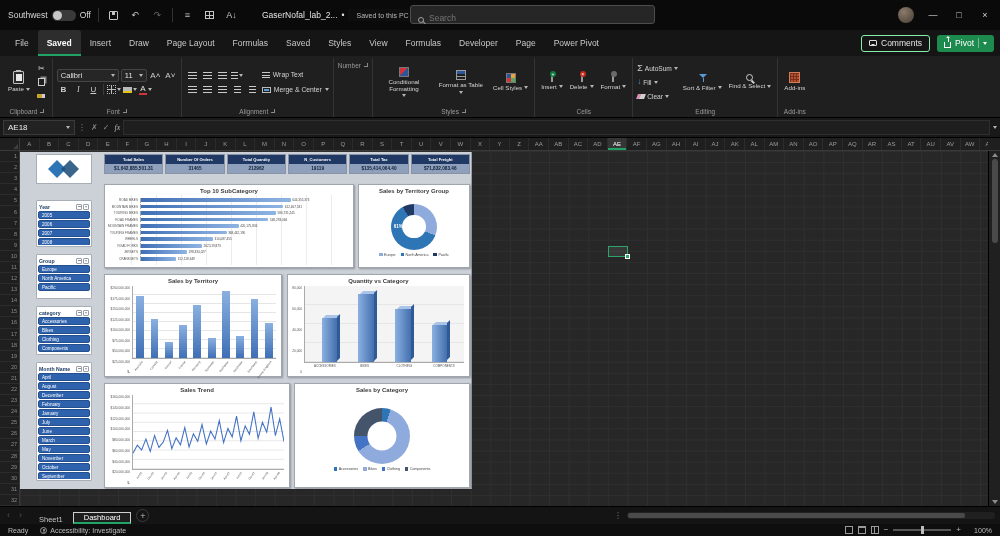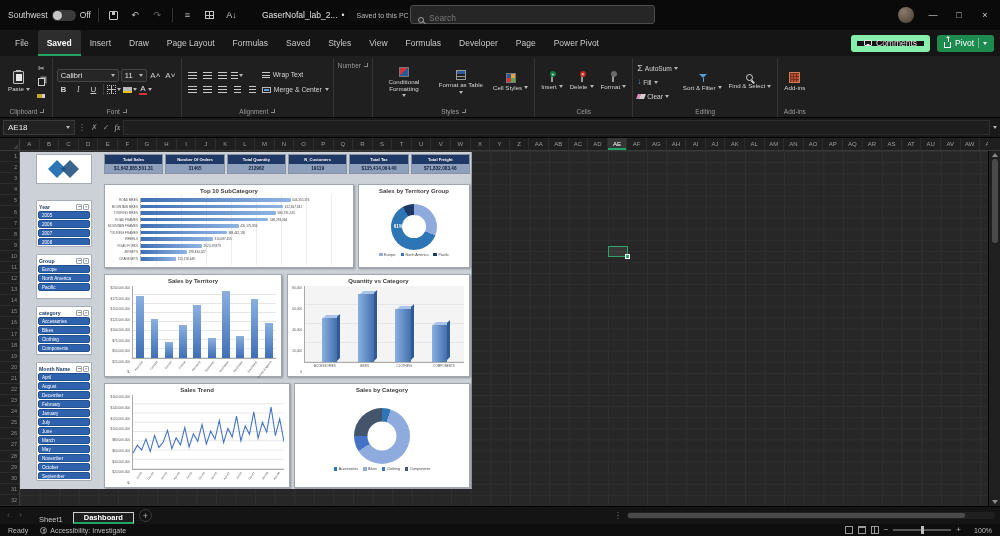--- a/index.html
+++ b/index.html
@@ -28,21 +28,21 @@
   .avatar{width:16px;height:16px;border-radius:50%;background:radial-gradient(circle at 35% 30%,#8a7a6a,#463d33)}
   .winbtn{font-size:9px;color:#cfcfcf;width:14px;text-align:center}
 
   
   .tabrow{height:26px;background:#151515;display:flex;align-items:center;padding:0 6px}
   .rtabs{display:flex;align-items:flex-end;height:100%}
   .rtab{padding:0 9px;font-size:8.5px;color:#c9c9c9;height:100%;display:flex;align-items:center;border-radius:3px 3px 0 0}
   .rtab.active{color:#fff;background:#2d2d2d;box-shadow:inset 0 -2px 0 #21A366;font-weight:bold}
   .tabrow-right{margin-left:auto;display:flex;gap:7px;align-items:center}
   .pill{height:17px;display:flex;align-items:center;gap:4px;padding:0 7px;font-size:8.5px;border-radius:3px}
-  .pill-comments{border:6px solid #86efac;color:#e3e3e3}
+  .pill-comments{border:1px solid #86efac;color:#e3e3e3}
   .pill-share{background:#1D8A4E;color:#fff}
   .ic-comment{width:8px;height:6px;border:1px solid #e0e0e0;border-radius:1px;position:relative}
   .ic-comment::after{content:"";position:absolute;left:1px;bottom:-3px;border:2px solid transparent;border-top-color:#e0e0e0}
   .ic-share{width:7px;height:6px;border:1px solid #fff;border-top:none;position:relative;margin-top:3px}
   .ic-share::before{content:"";position:absolute;left:2.5px;top:-4px;width:1px;height:4px;background:#fff}
   .ic-share::after{content:"";position:absolute;left:1px;top:-6px;border-left:2px solid transparent;border-right:2px solid transparent;border-bottom:2.5px solid #fff}
   .pill-share .chev{border-top-color:#fff}
   .pill-vsep{width:1px;height:10px;background:rgba(255,255,255,.4)}
 
   
@@ -183,21 +183,21 @@
 
   .selcell{position:absolute;left:588px;top:95px;width:20px;height:11px;border:1.5px solid #2EA36B;background:rgba(255,255,255,.08)}
   .selcell::after{content:"";position:absolute;right:-2.5px;bottom:-2.5px;width:3px;height:3px;background:#2EA36B;border:0.5px solid #fff}
 
   
   .tabbar{height:18px;background:#141414;display:flex;align-items:center;padding:0 5px;gap:5px;border-top:1px solid #000}
   .navarr{color:#8a8a8a;font-size:9px;padding:0 2px;line-height:1}
   .navarr.dim{color:#555}
   .stabs{display:flex;height:100%;align-items:flex-end}
   .stab{display:flex;align-items:center;padding:0 10px;font-size:7.5px;color:#c4c4c4}
-  .stab.active{background:#1e1e1e;border:1px solid #cfcfcf;border-bottom:2px solid #21A366;color:#fff;font-weight:bold}
+  .stab.active{background:#1e1e1e;border:1px solid #cfcfcf;border-bottom:2px solid #21A366;color:#fff;font-weight:normal}
   .addsheet{width:13px;height:13px;border-radius:50%;display:flex;align-items:center;justify-content:center;color:#bbb;font-size:9px;border:1px solid #3a3a3a}
   .tb-dots{color:#8a8a8a;font-size:8px;margin-left:auto}
   .hscroll{width:368px;height:7px;background:#202020;border-radius:3px;display:flex;align-items:center;padding:1px;flex:none}
   .hthumb{height:5px;width:92%;background:#4a4a4a;border-radius:2px}
 
   
   .status{height:12px;background:#0e0e0e;display:flex;align-items:center;padding:0 8px;font-size:7px;color:#bdbdbd;gap:12px}
   .st-item{display:flex;align-items:center;gap:3px}
   .ic-acc{width:7px;height:7px;border:1px solid #9d9d9d;border-radius:50%;position:relative}
   .ic-acc::after{content:"";position:absolute;left:2px;top:1.5px;width:1.5px;height:1.5px;border-radius:50%;background:#9d9d9d;box-shadow:0 2px 0 -0.2px #9d9d9d}

